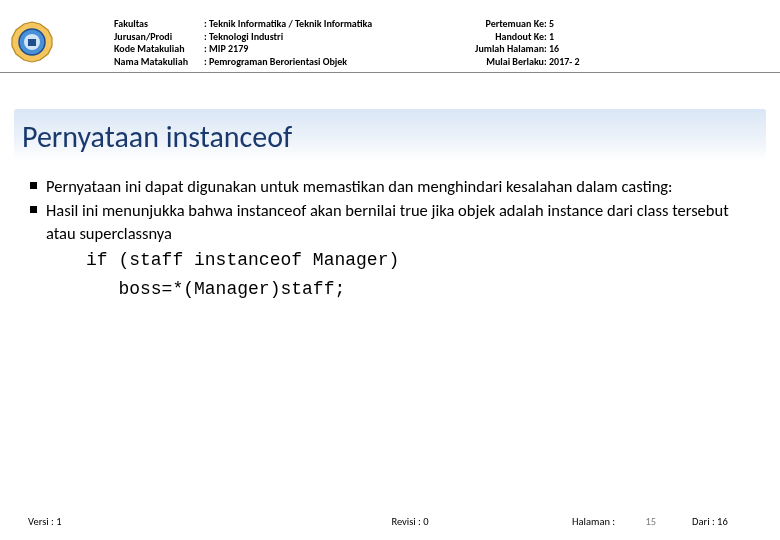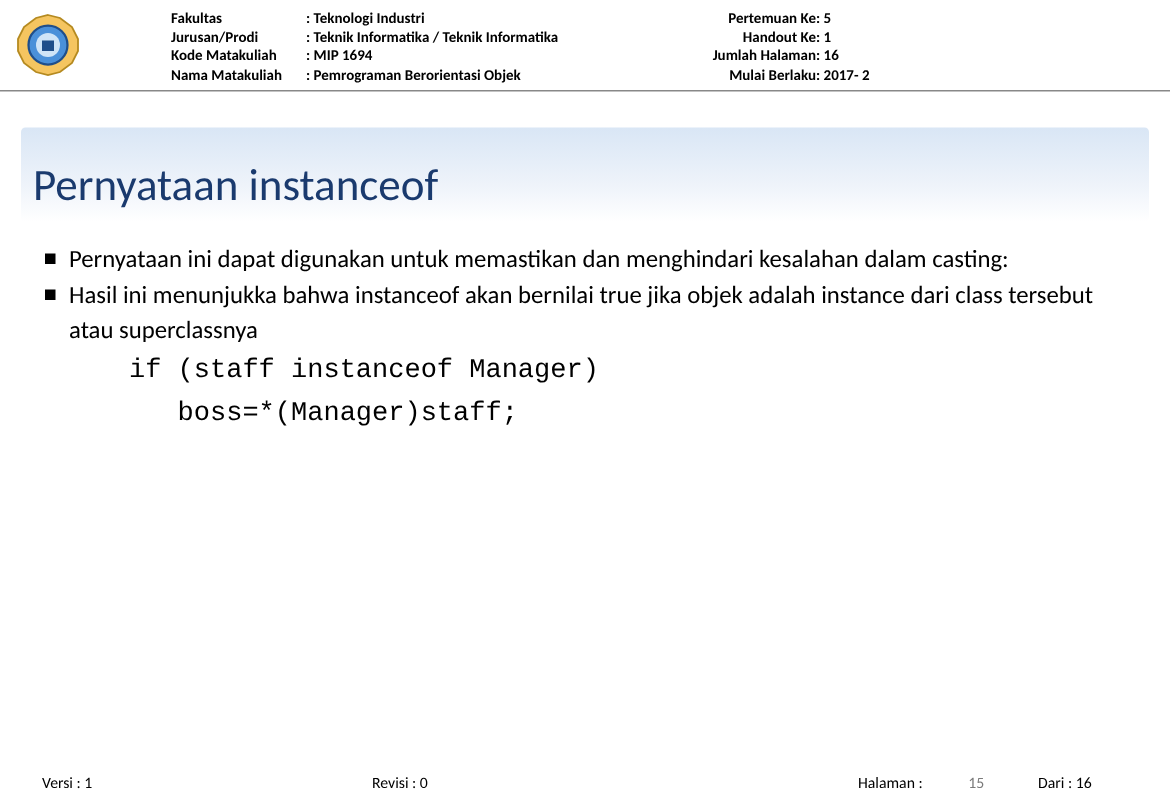--- a/index.html
+++ b/index.html
@@ -8,21 +8,21 @@
     width: 780px;
     height: 540px;
     font-family: Calibri, Arial, sans-serif;
     background: #fff;
     position: relative;
     color: #000;
   }
   .header {
     display: flex;
     align-items: flex-start;
-    padding: 6px 10px 4px 10px;
+    padding: 18px 10px 4px 10px;
     border-bottom: 1px solid #888;
   }
   .logo {
     width: 44px;
     height: 44px;
     margin-right: 60px;
     margin-top: 2px;
   }
   .meta-block {
     display: flex;
@@ -30,24 +30,24 @@
     font-size: 10px;
     line-height: 1.25;
     font-weight: bold;
   }
   .meta-col-labels1 { width: 90px; }
   .meta-col-values1 { width: 245px; }
   .meta-col-labels2 { width: 95px; text-align: right; }
   .meta-col-values2 { width: 55px; text-align: left; }
   .meta-row { white-space: nowrap; }
   .section-title-wrap {
-    margin: 24px 14px 0 14px;
+    margin: 36px 14px 0 14px;
     border-radius: 3px;
     background: linear-gradient(to bottom, #d9e6f5 0%, #eef3fa 60%, #fff 100%);
-    padding: 20px 8px 6px 8px;
+    padding: 9px 8px 6px 8px;
   }
   .section-title {
     font-size: 30px;
     color: #1a3a6e;
     font-weight: 400;
   }
   .content {
     padding: 14px 30px 0 30px;
     font-size: 16.5px;
     line-height: 1.35;
@@ -78,21 +78,21 @@
     left: 0;
     bottom: 12px;
     width: 100%;
     display: flex;
     font-size: 10.5px;
     padding: 0 28px;
     box-sizing: border-box;
     color: #000;
   }
   .footer .f-left { flex: 0 0 220px; }
-  .footer .f-mid { flex: 1; }
+  .footer .f-mid { flex: 1; text-align: center; }
   .footer .f-hal { flex: 0 0 120px; text-align: left; }
   .footer .f-dari { flex: 0 0 60px; text-align: left; }
   .pgnum { color: #7a7a7a; margin-left: 28px; }
 </style>
 </head>
 <body>
 
 <div class="header">
   <div class="logo">
     <svg viewBox="0 0 44 44" width="44" height="44">
@@ -103,23 +103,23 @@
     </svg>
   </div>
   <div class="meta-block">
     <div class="meta-col-labels1">
       <div class="meta-row">Fakultas</div>
       <div class="meta-row">Jurusan/Prodi</div>
       <div class="meta-row">Kode Matakuliah</div>
       <div class="meta-row">Nama Matakuliah</div>
     </div>
     <div class="meta-col-values1">
+      <div class="meta-row">: Teknik Informatika / Teknik Informatika</div>
       <div class="meta-row">: Teknologi Industri</div>
-      <div class="meta-row">: Teknik Informatika / Teknik Informatika</div>
-      <div class="meta-row">: MIP 1694</div>
+      <div class="meta-row">: MIP 2179</div>
       <div class="meta-row">: Pemrograman Berorientasi Objek</div>
     </div>
     <div class="meta-col-labels2">
       <div class="meta-row">Pertemuan Ke</div>
       <div class="meta-row">Handout Ke</div>
       <div class="meta-row">Jumlah Halaman</div>
       <div class="meta-row">Mulai Berlaku</div>
     </div>
     <div class="meta-col-values2">
       <div class="meta-row">: 5</div>

